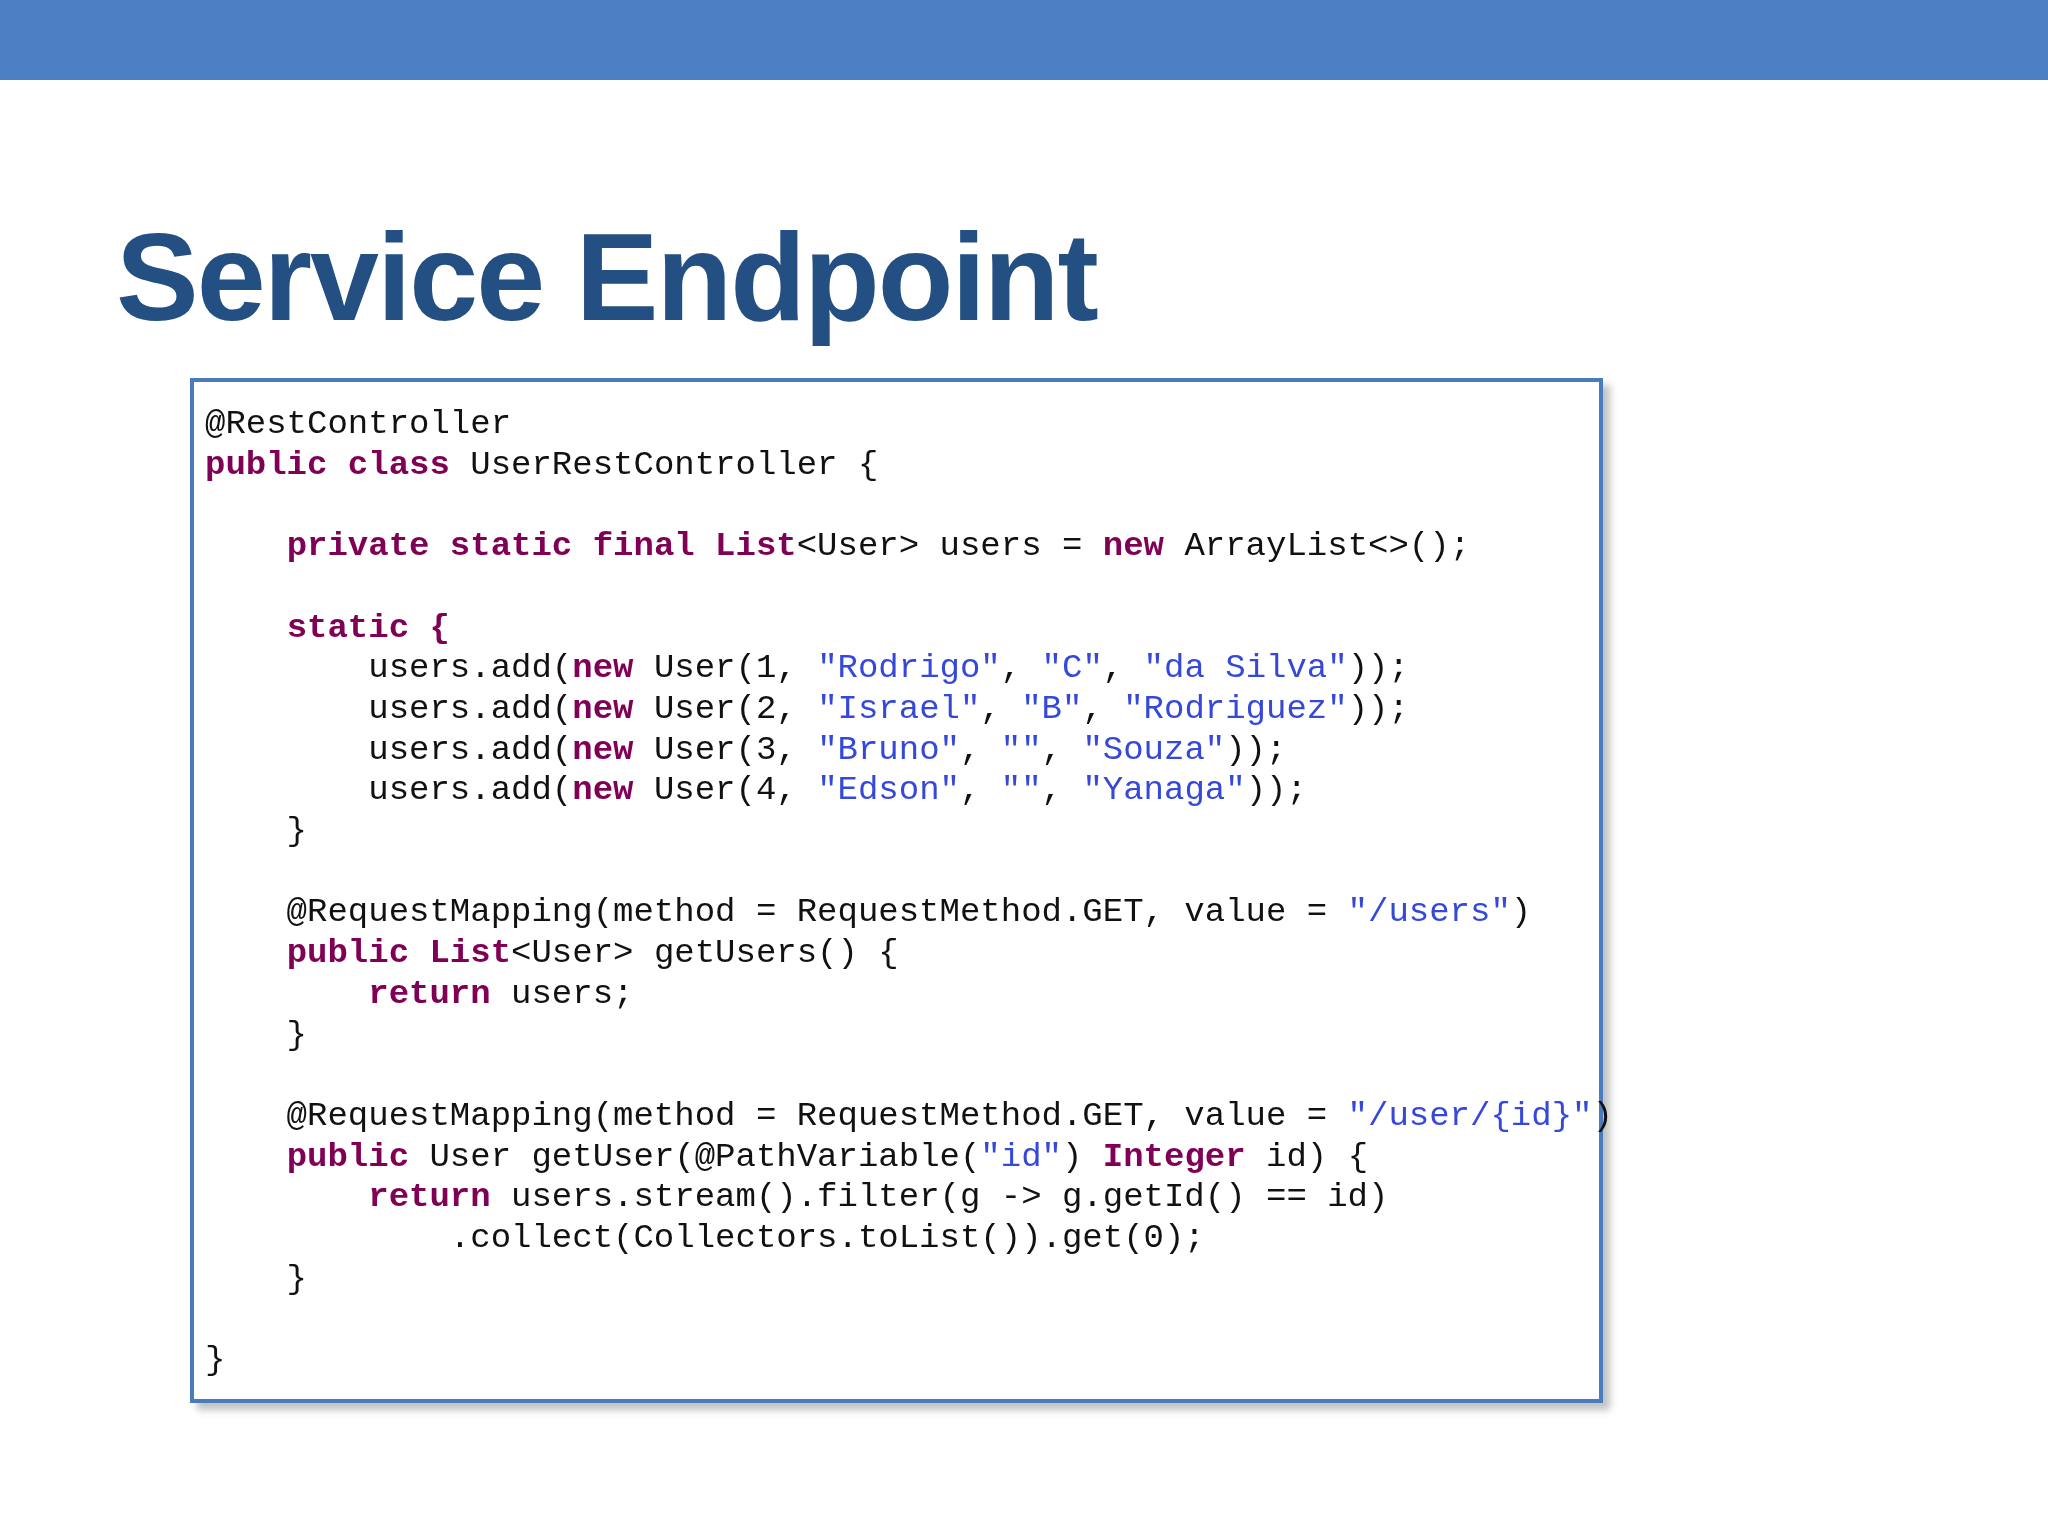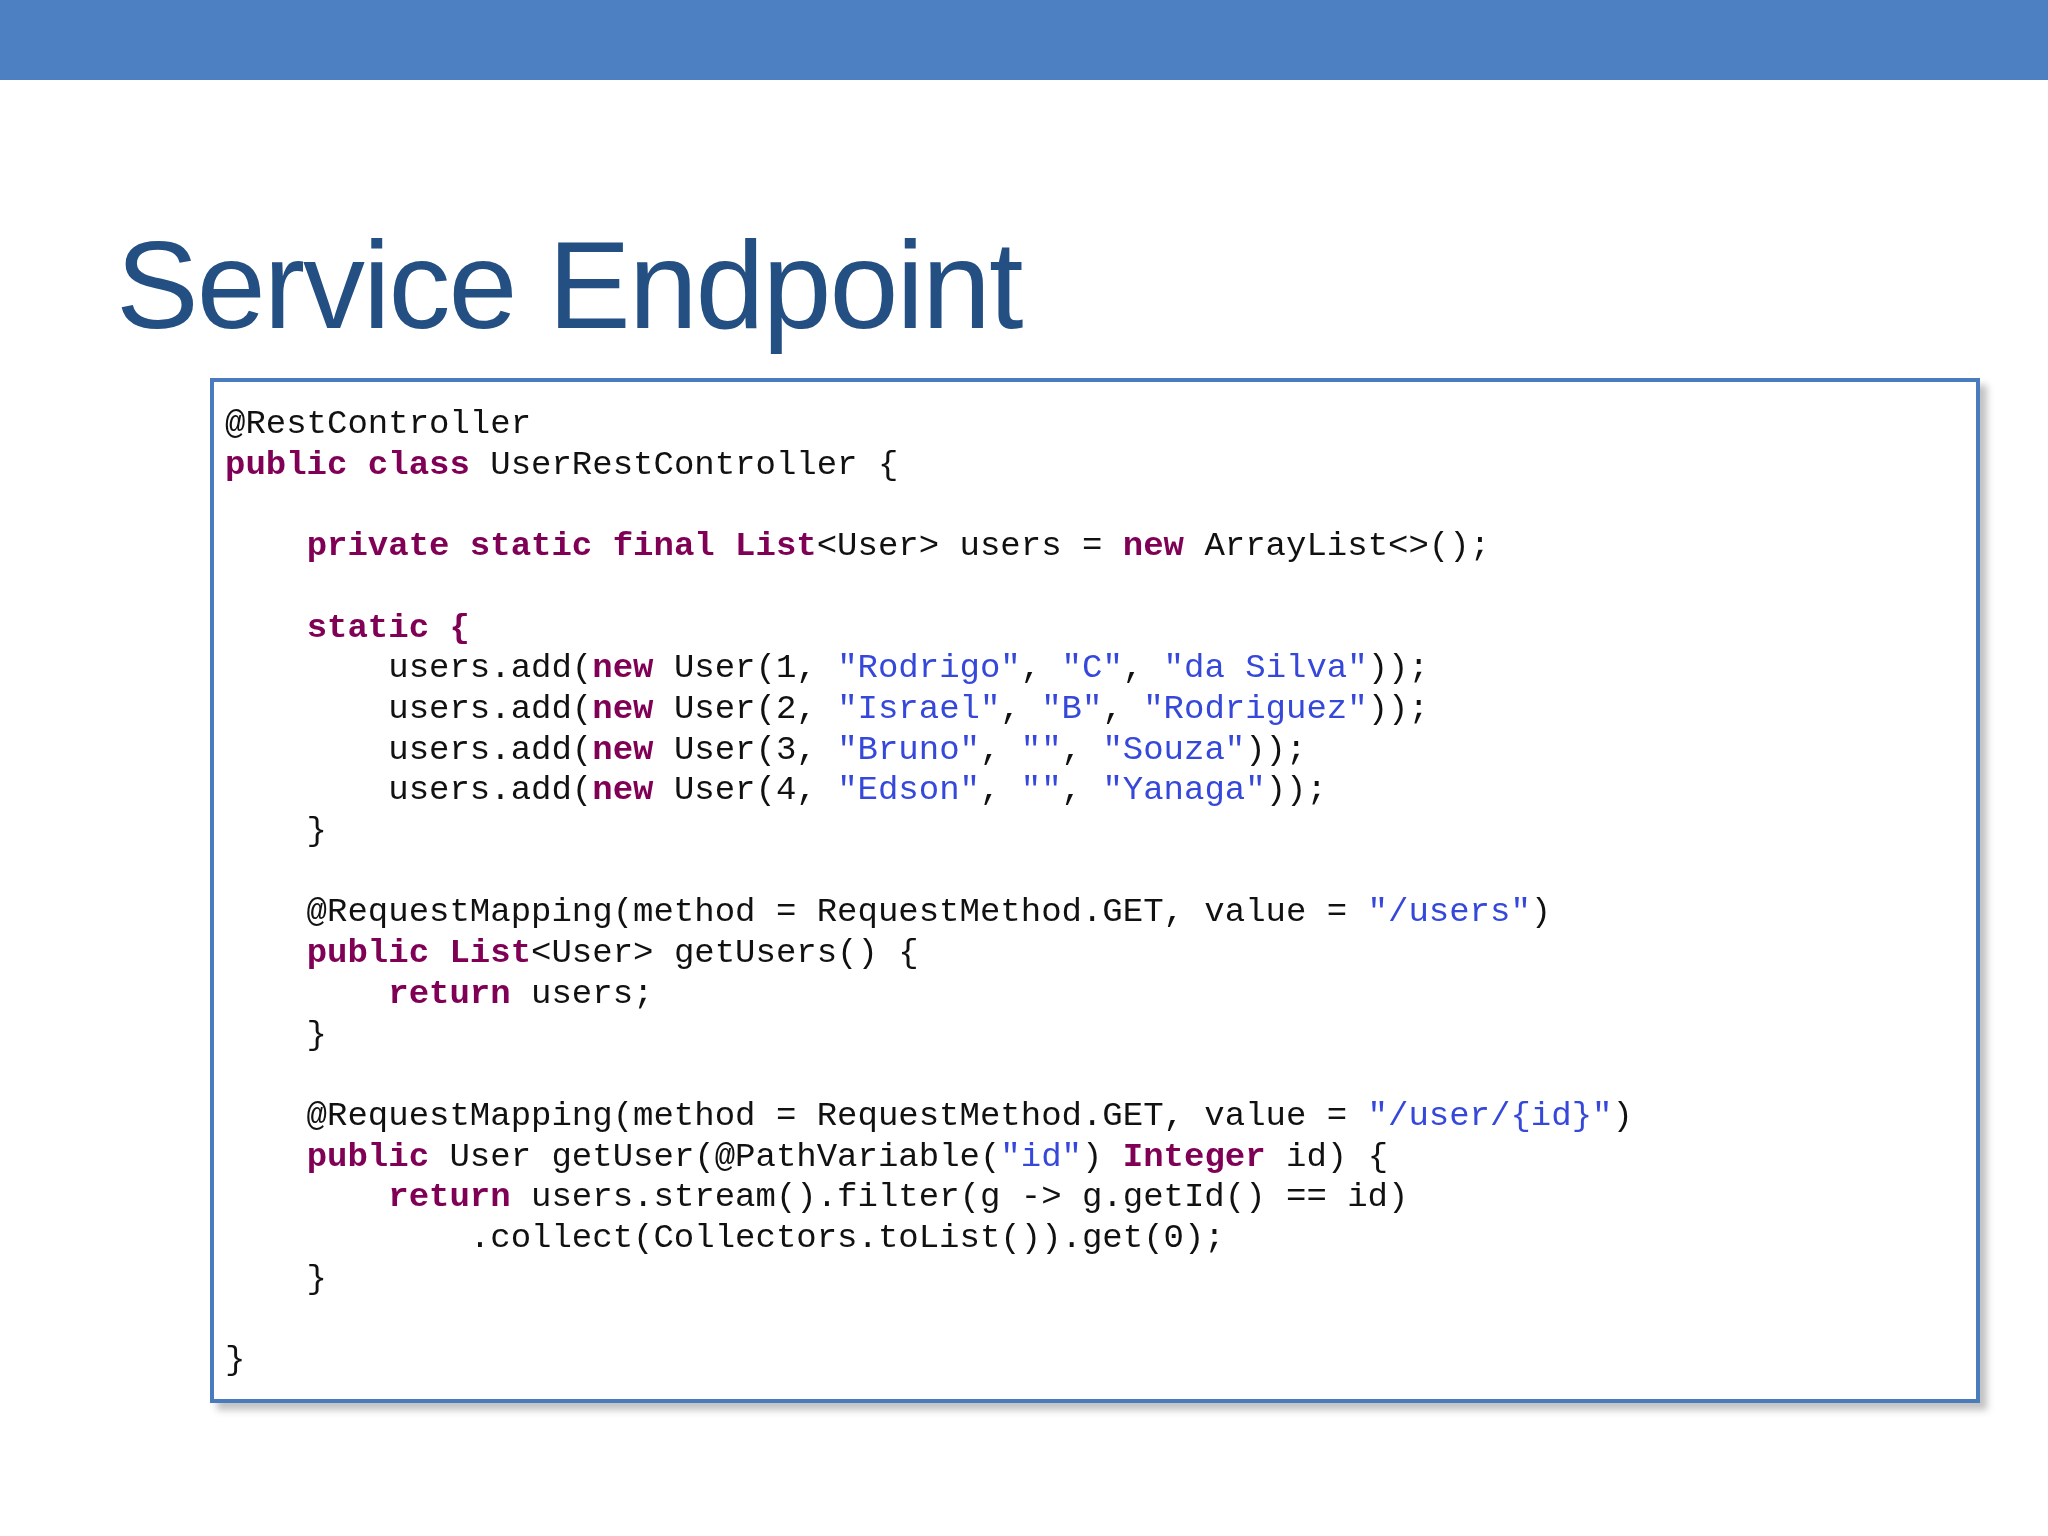--- a/index.html
+++ b/index.html
@@ -23,38 +23,37 @@
   .top-bar {
     position: absolute;
     left: 0; top: 0;
     width: 2048px;
     height: 80px;
     background: var(--bar);
   }
   .slide-title {
     position: absolute;
     left: 116px;
-    top: 134px;
+    top: 126px;
     font-size: 124px;
     line-height: 1.1;
     letter-spacing: -2px;
     color: var(--title);
-    font-weight: 400;
+    font-weight: 700;
     white-space: nowrap;
   }
   .code-box {
     position: absolute;
     left: 190px;
     top: 378px;
-    width: 1770px;
+    width: 1413px;
     height: 1025px;
     background: #ffffff;
     border: 4px solid var(--border);
     box-shadow: 7px 7px 7px rgba(120,120,120,0.45);
-    margin-left: 20px;
   }
   .code-block {
     position: absolute;
     left: 0; top: 0;
     padding: 22px 10px 0 11px;
     font-family: "Liberation Mono", monospace;
     font-size: 34px;
     line-height: 40.7px;
     color: var(--code);
     white-space: pre;

